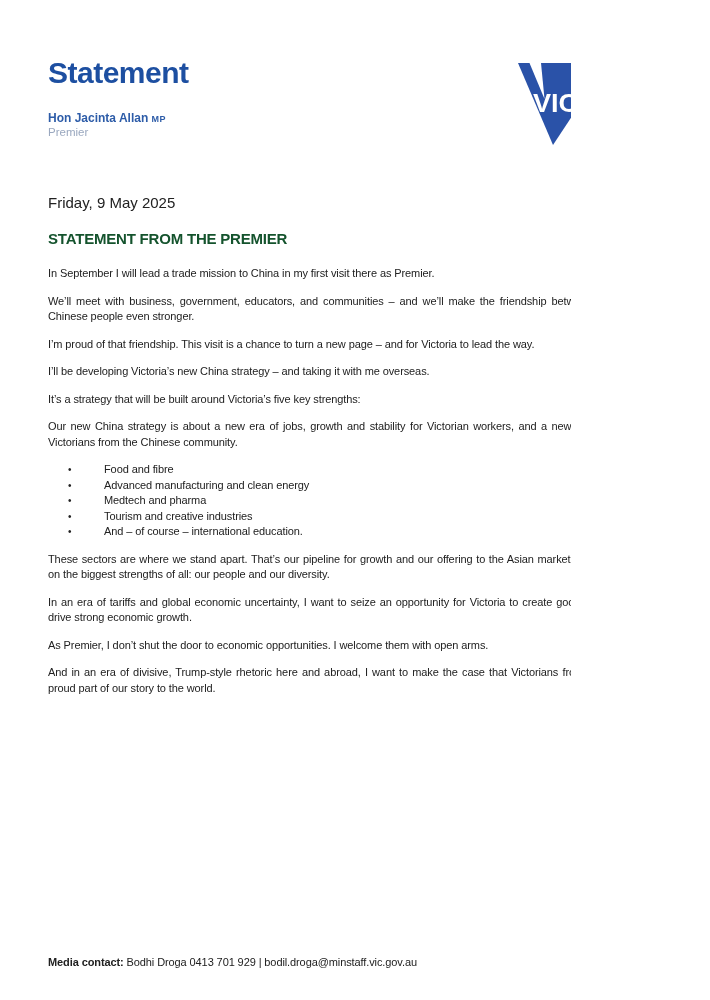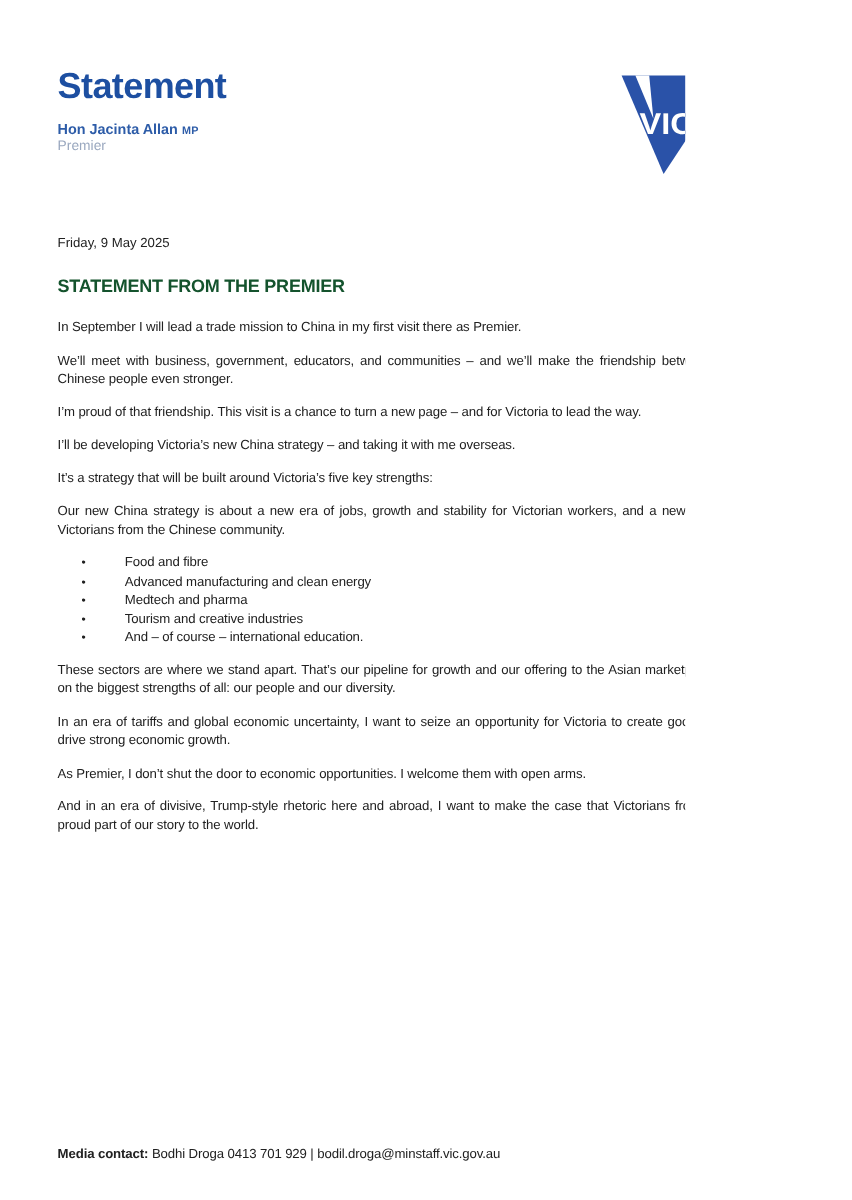--- a/index.html
+++ b/index.html
@@ -16,21 +16,21 @@
   
   .masthead-left { position: absolute; left: 48px; top: 57px; }
   .statement-wordmark {
     font-size: 30px;
     font-weight: 700;
     letter-spacing: -0.5px;
     line-height: 32px;
     color: var(--header-blue, #1d4fa1);
   }
   .minister-name {
-    margin-top: 12px;
+    margin-top: 22px;
     font-size: 12px;
     font-weight: 700;
     line-height: 14px;
     color: var(--name-blue, #2d5ca8);
   }
   .minister-postnominal { font-size: 9px; letter-spacing: 0.3px; }
   .minister-role {
     font-size: 11.5px;
     line-height: 13px;
     color: var(--role-gray, #9aa8bf);
@@ -54,21 +54,21 @@
   }
   .logo-tagline {
     fill: var(--logo-navy, #1b3d80);
     font-family: "Liberation Sans", "DejaVu Sans", sans-serif;
     font-weight: 700;
     font-size: 11.5px;
   }
 
   
   .content { position: absolute; left: 48px; top: 196px; width: 614px; }
-  .doc-date { font-size: 11px; line-height: 14px; color: var(--body-text, #212121); }
+  .doc-date { font-size: 15px; line-height: 14px; color: var(--body-text, #212121); }
   .doc-title {
     margin: 17px 0 16px 0;
     font-size: 15px;
     font-weight: 700;
     letter-spacing: -0.2px;
     line-height: 23px;
     color: #14532d;
   }
   .content p.body-par {
     margin: 0 0 12px 0;

